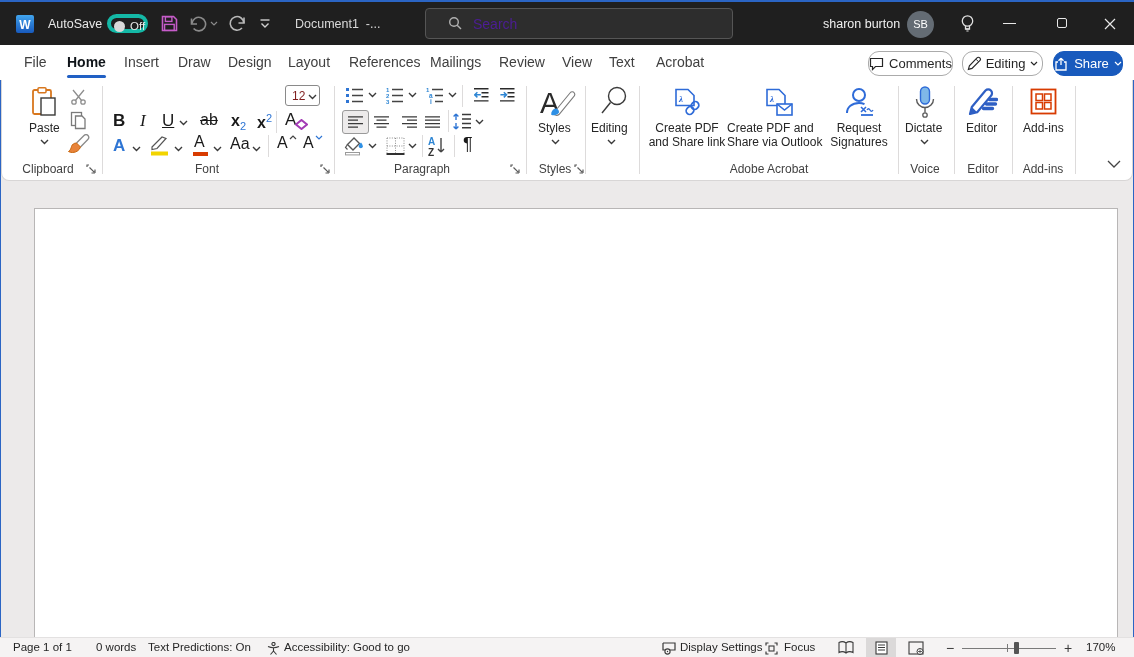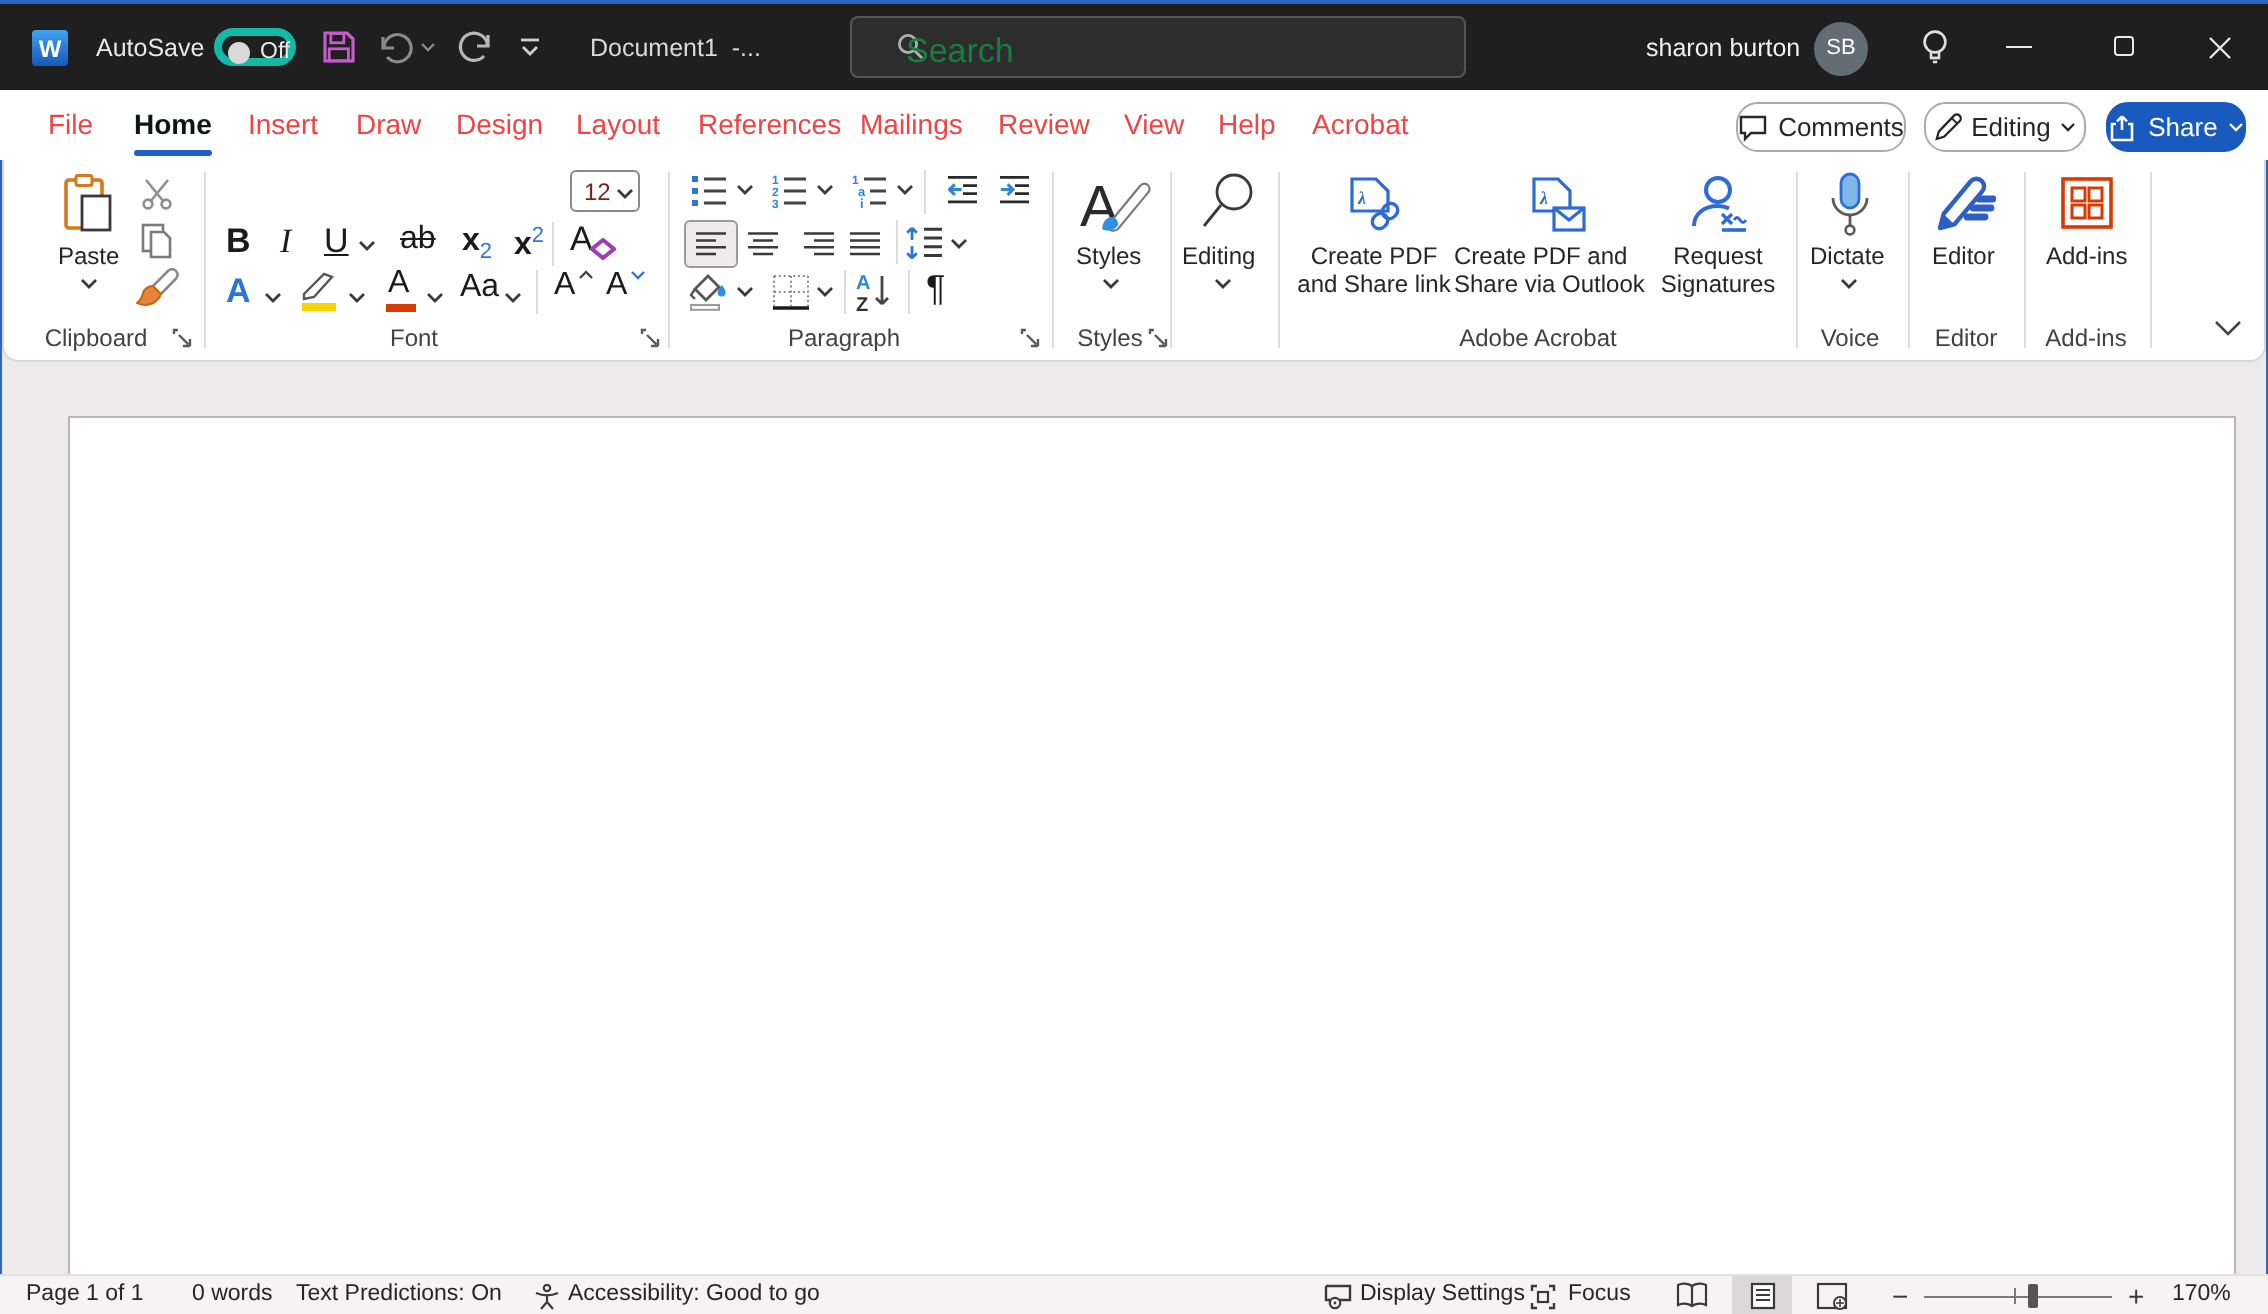--- a/index.html
+++ b/index.html
@@ -7,21 +7,21 @@
   body { font-family:"Liberation Sans", sans-serif; position:relative; background:#ECEAEA; -webkit-font-smoothing:antialiased; }
   .abs { position:absolute; }
 
   
   #topline { left:0; top:0; width:1134px; height:2px; background:#2B65C4; }
   #titlebar { left:0; top:2px; width:1134px; height:43px; background:#1F1F1F; }
   #searchbox { left:425px; top:8px; width:308px; height:31px; background:#2D2D2D; border:1px solid #555; border-radius:4px; }
 
   
   #menubar { left:0; top:45px; width:1134px; height:35px; background:#FFFFFF; }
-  .menu-item { position:absolute; top:9px; font-size:14px; color:#ef4444; }
+  .menu-item { position:absolute; top:9px; font-size:14px; color:#404040; }
   .btn-outline { position:absolute; border:1px solid #ABABAB; border-radius:11px; background:#fff; font-size:13px; color:#262626; display:flex; align-items:center; justify-content:center; }
 
   
   #ribbon { left:1px; top:80px; width:1132px; height:101px; background:#FFFFFF; border:1px solid #D8D6D6; border-top:none; border-radius:0 0 8px 8px; }
   .gsep { position:absolute; top:6px; width:1px; height:88px; background:#DDDBDB; }
   .glabel { position:absolute; top:82px; font-size:12px; color:#424242; text-align:center; }
   .launcher { position:absolute; top:84px; width:10px; height:10px; }
   .rtext { font-size:12px; color:#262626; }
 
   
@@ -84,21 +84,21 @@
     <path d="M1.5 1 h9" stroke="#D0D0D0" stroke-width="1.4"></path>
     <path d="M2.5 4.5 l3.5 3.5 l3.5-3.5" fill="none" stroke="#D0D0D0" stroke-width="1.4"></path>
   </svg>
   <div class="abs" style="left:295px;top:17px;color:#DADADA;font-size:12.5px">Document1&nbsp; -...</div>
 
   <div id="searchbox" class="abs"></div>
   <svg class="abs" style="left:448px;top:16px" width="14" height="14" viewBox="0 0 14 14">
     <circle cx="6" cy="6" r="4.3" fill="none" stroke="#B0B0B0" stroke-width="1.4"></circle>
     <path d="M9.2 9.2 L13 13" stroke="#B0B0B0" stroke-width="1.4"></path>
   </svg>
-  <div class="abs" style="left:453px;top:16px;color:#15803d;font-size:17px">Search</div>
+  <div class="abs" style="left:473px;top:16px;color:#4c1d95;font-size:14px">Search</div>
 
   <div class="abs" style="left:823px;top:17px;color:#F0F0F0;font-size:12.5px">sharon burton</div>
   <div class="abs" style="left:907px;top:11px;width:27px;height:27px;border-radius:50%;background:#646C74;color:#fff;font-size:11px;text-align:center;line-height:27px">SB</div>
 
   <svg class="abs" style="left:959px;top:14px" width="17" height="19" viewBox="0 0 17 19">
     <circle cx="8.5" cy="7" r="5.2" fill="none" stroke="#E0E0E0" stroke-width="1.3"></circle>
     <path d="M6.5 12 v3 h4 v-3" fill="none" stroke="#E0E0E0" stroke-width="1.3"></path>
     <path d="M6.8 15 h3.4 M7.4 17 h2.2" stroke="#E0E0E0" stroke-width="1.2"></path>
   </svg>
 
@@ -113,21 +113,21 @@
     <div class="menu-item" style="left:67px;font-weight:bold;color:#0F1419">Home</div>
     <div class="abs" style="left:67px;top:30px;width:39px;height:3px;border-radius:2px;background:#2160C4"></div>
     <div class="menu-item" style="left:124px">Insert</div>
     <div class="menu-item" style="left:178px">Draw</div>
     <div class="menu-item" style="left:228px">Design</div>
     <div class="menu-item" style="left:288px">Layout</div>
     <div class="menu-item" style="left:349px">References</div>
     <div class="menu-item" style="left:430px">Mailings</div>
     <div class="menu-item" style="left:499px">Review</div>
     <div class="menu-item" style="left:562px">View</div>
-    <div class="menu-item" style="left:609px">Help</div>
+    <div class="menu-item" style="left:609px">Text</div>
     <div class="menu-item" style="left:656px">Acrobat</div>
     <div class="btn-outline" style="left:868px;top:6px;width:85px;height:25px">
       <svg width="15" height="14" viewBox="0 0 15 14" style="margin-right:5px">
         <path d="M1.5 1.5 h12 v8 h-7 l-3 3 v-3 h-2 z" fill="none" stroke="#262626" stroke-width="1.2"></path>
       </svg>Comments
     </div>
     <div class="btn-outline" style="left:962px;top:6px;width:81px;height:25px">
       <svg width="15" height="15" viewBox="0 0 15 15" style="margin-right:4px">
         <path d="M10 1.8 a1.9 1.9 0 0 1 2.8 2.8 L5 12.4 l-3.6 1 l1-3.6 z" fill="none" stroke="#262626" stroke-width="1.15"></path>
         <path d="M9 3.2 l2.6 2.6" stroke="#262626" stroke-width="1"></path>

